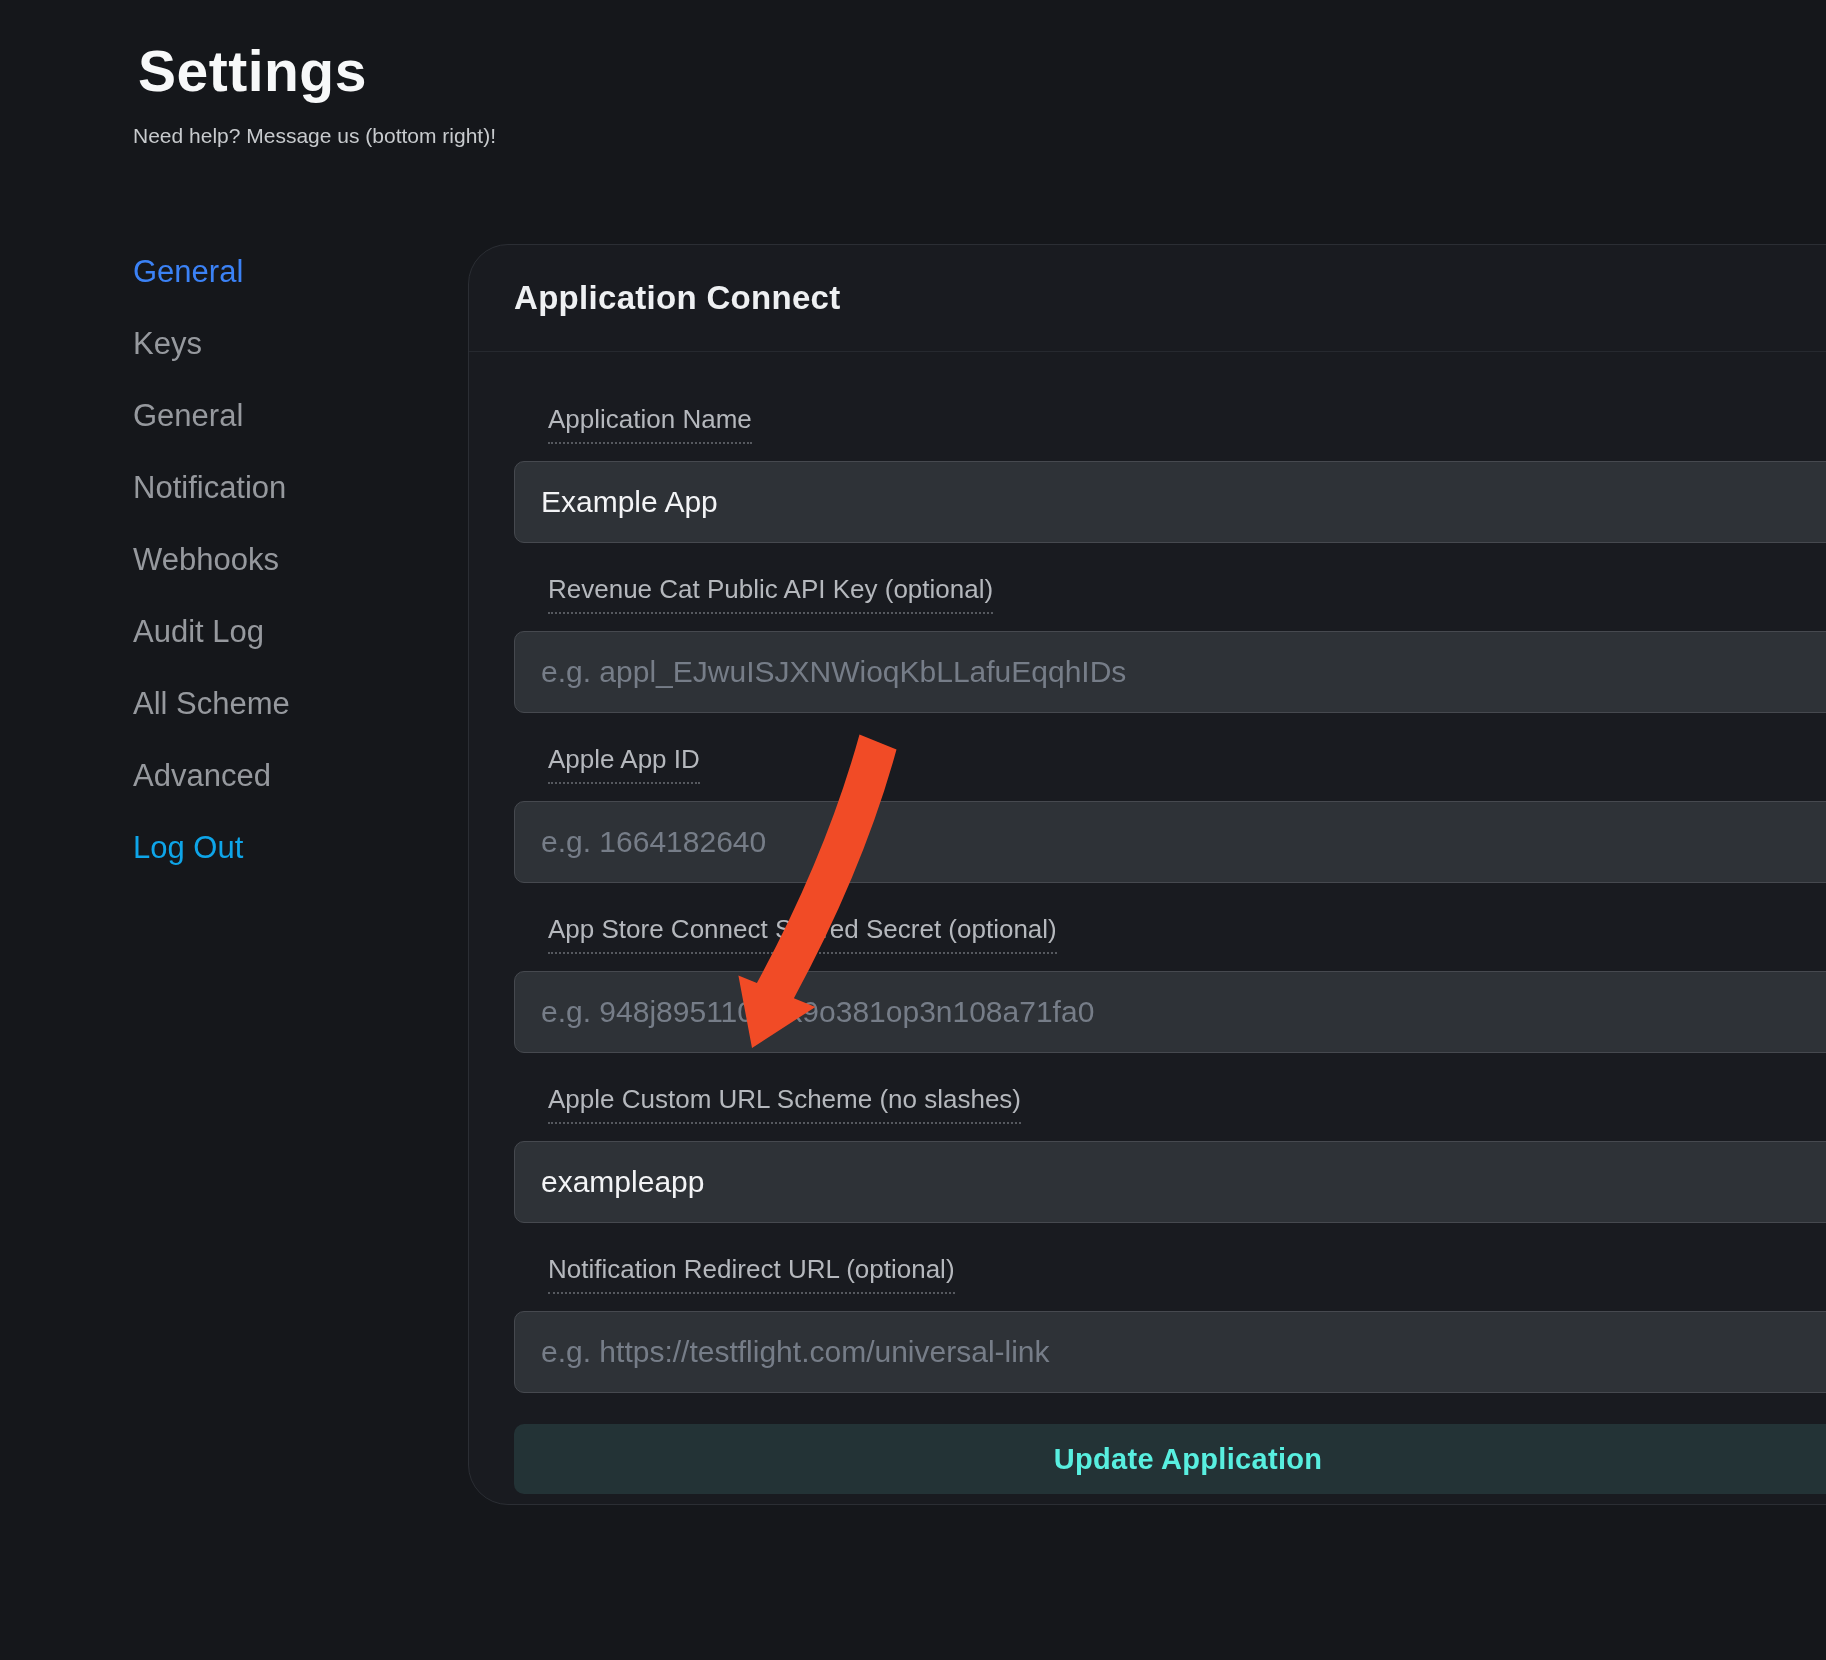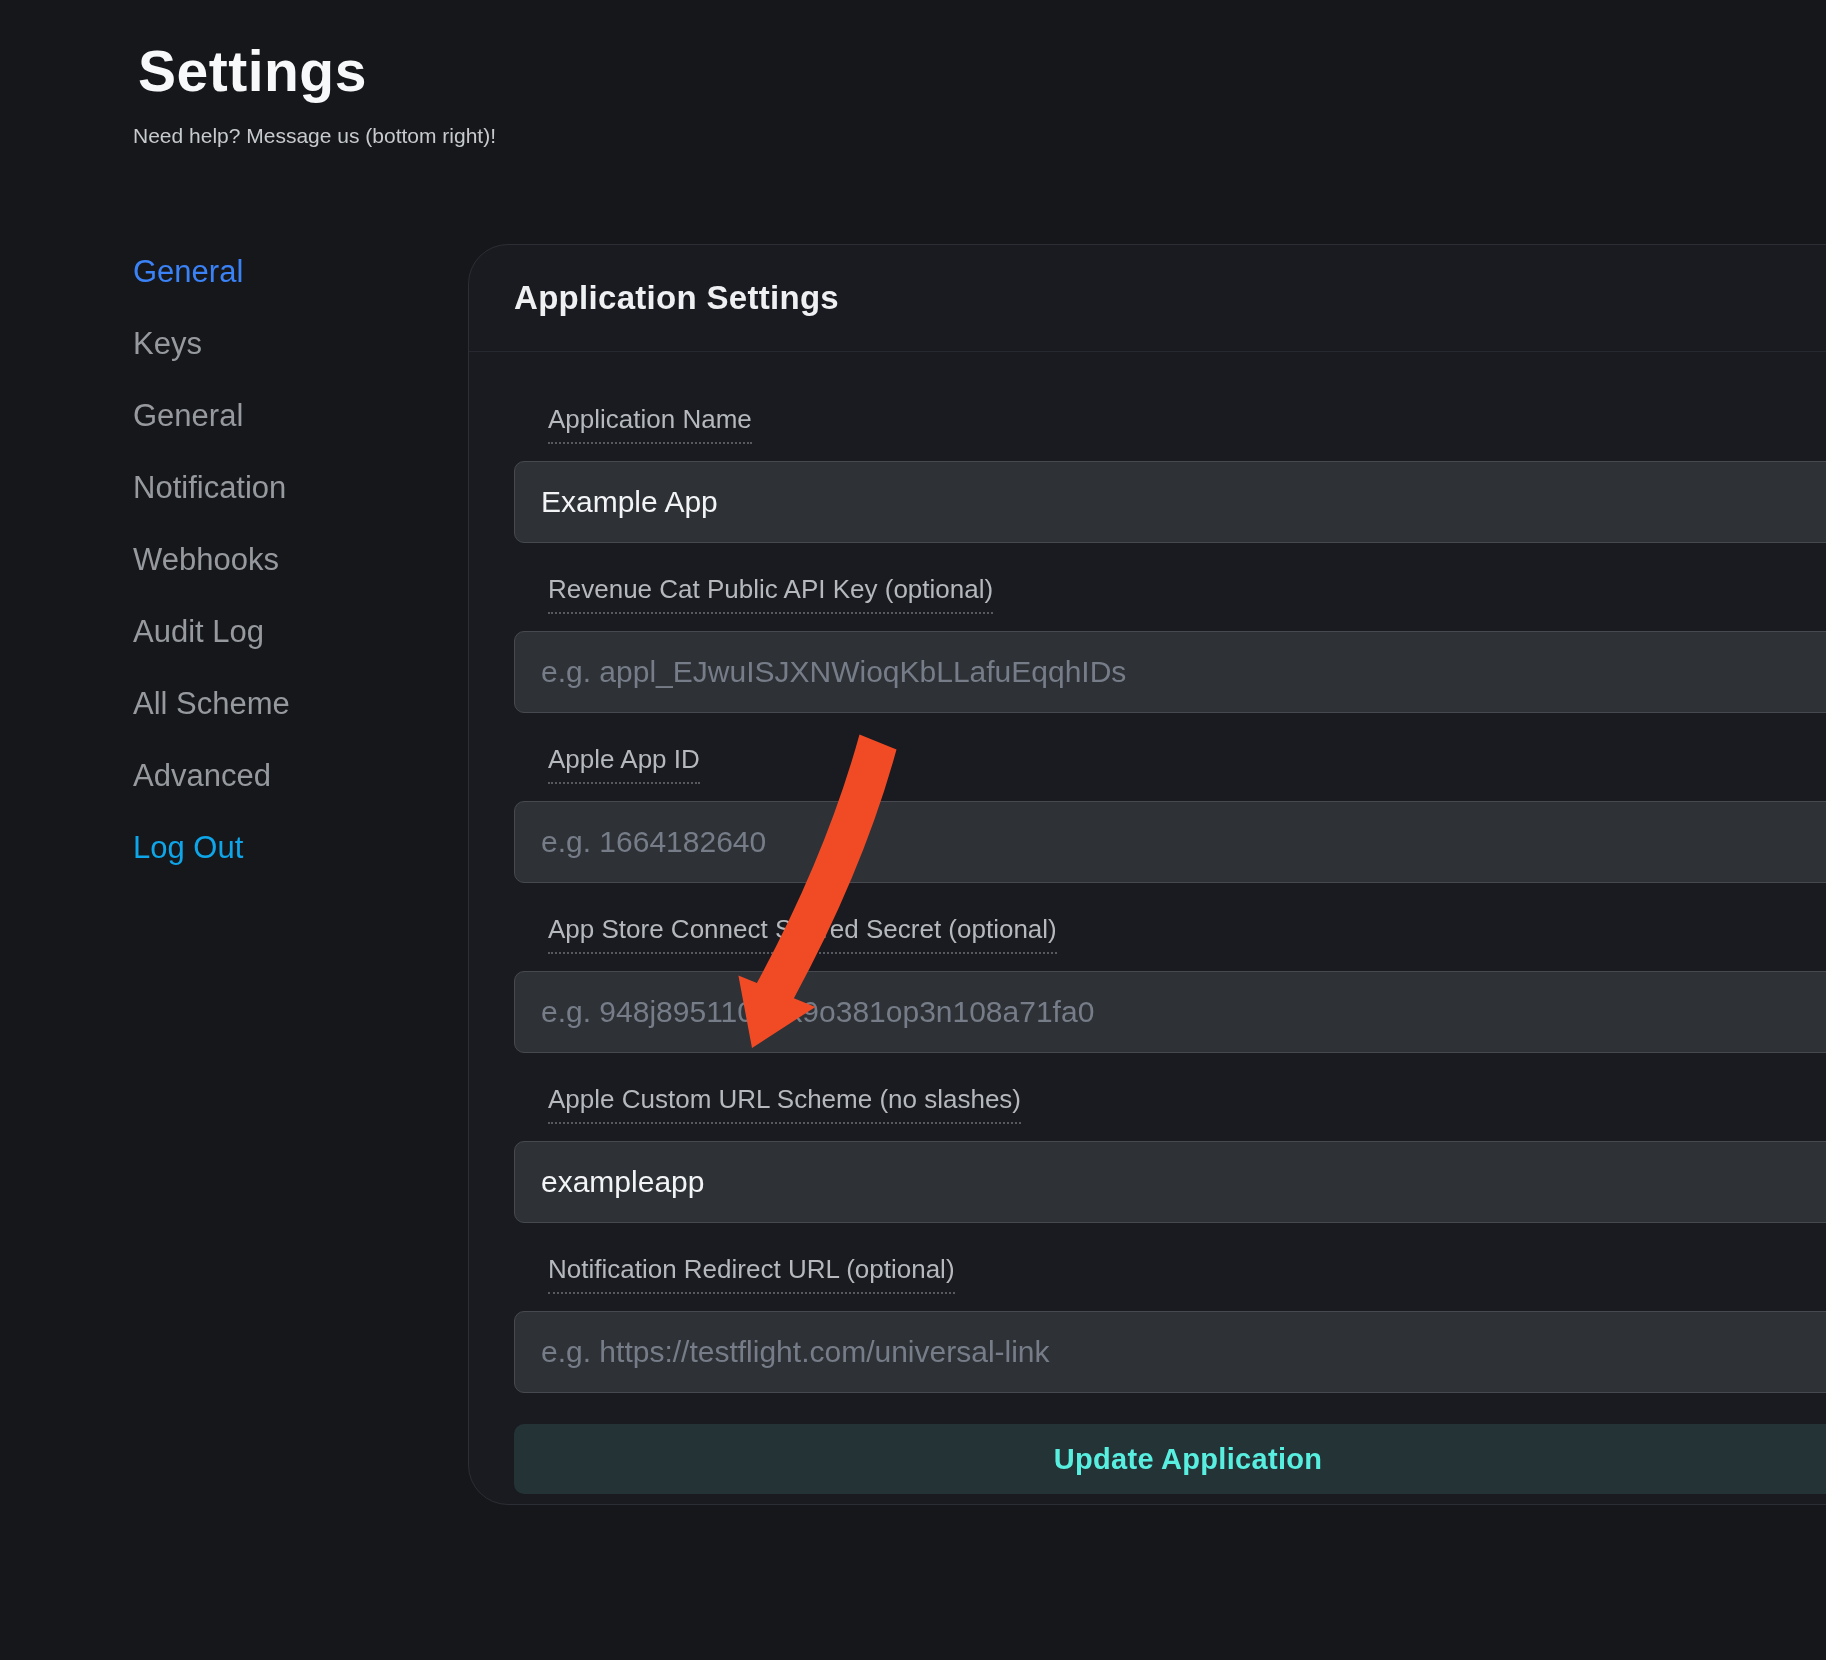--- a/index.html
+++ b/index.html
@@ -135,21 +135,21 @@
   <div class="side-item">Notification</div>
   <div class="side-item">Webhooks</div>
   <div class="side-item">Audit Log</div>
   <div class="side-item">All Scheme</div>
   <div class="side-item">Advanced</div>
   <div class="side-item danger">Log Out</div>
 </nav>
 
 <section class="card">
   <div class="card-header">
-    <span class="card-title">Application Settings</span>
+    <span class="card-title">Application Connect</span>
   </div>
   <div class="card-body">
 
     <div>
       <span class="field-label">Application Name</span>
       <input class="field-input" type="text" value="Example App" style="">
     </div>
 
     <div>
       <span class="field-label">Revenue Cat Public API Key (optional)</span>

